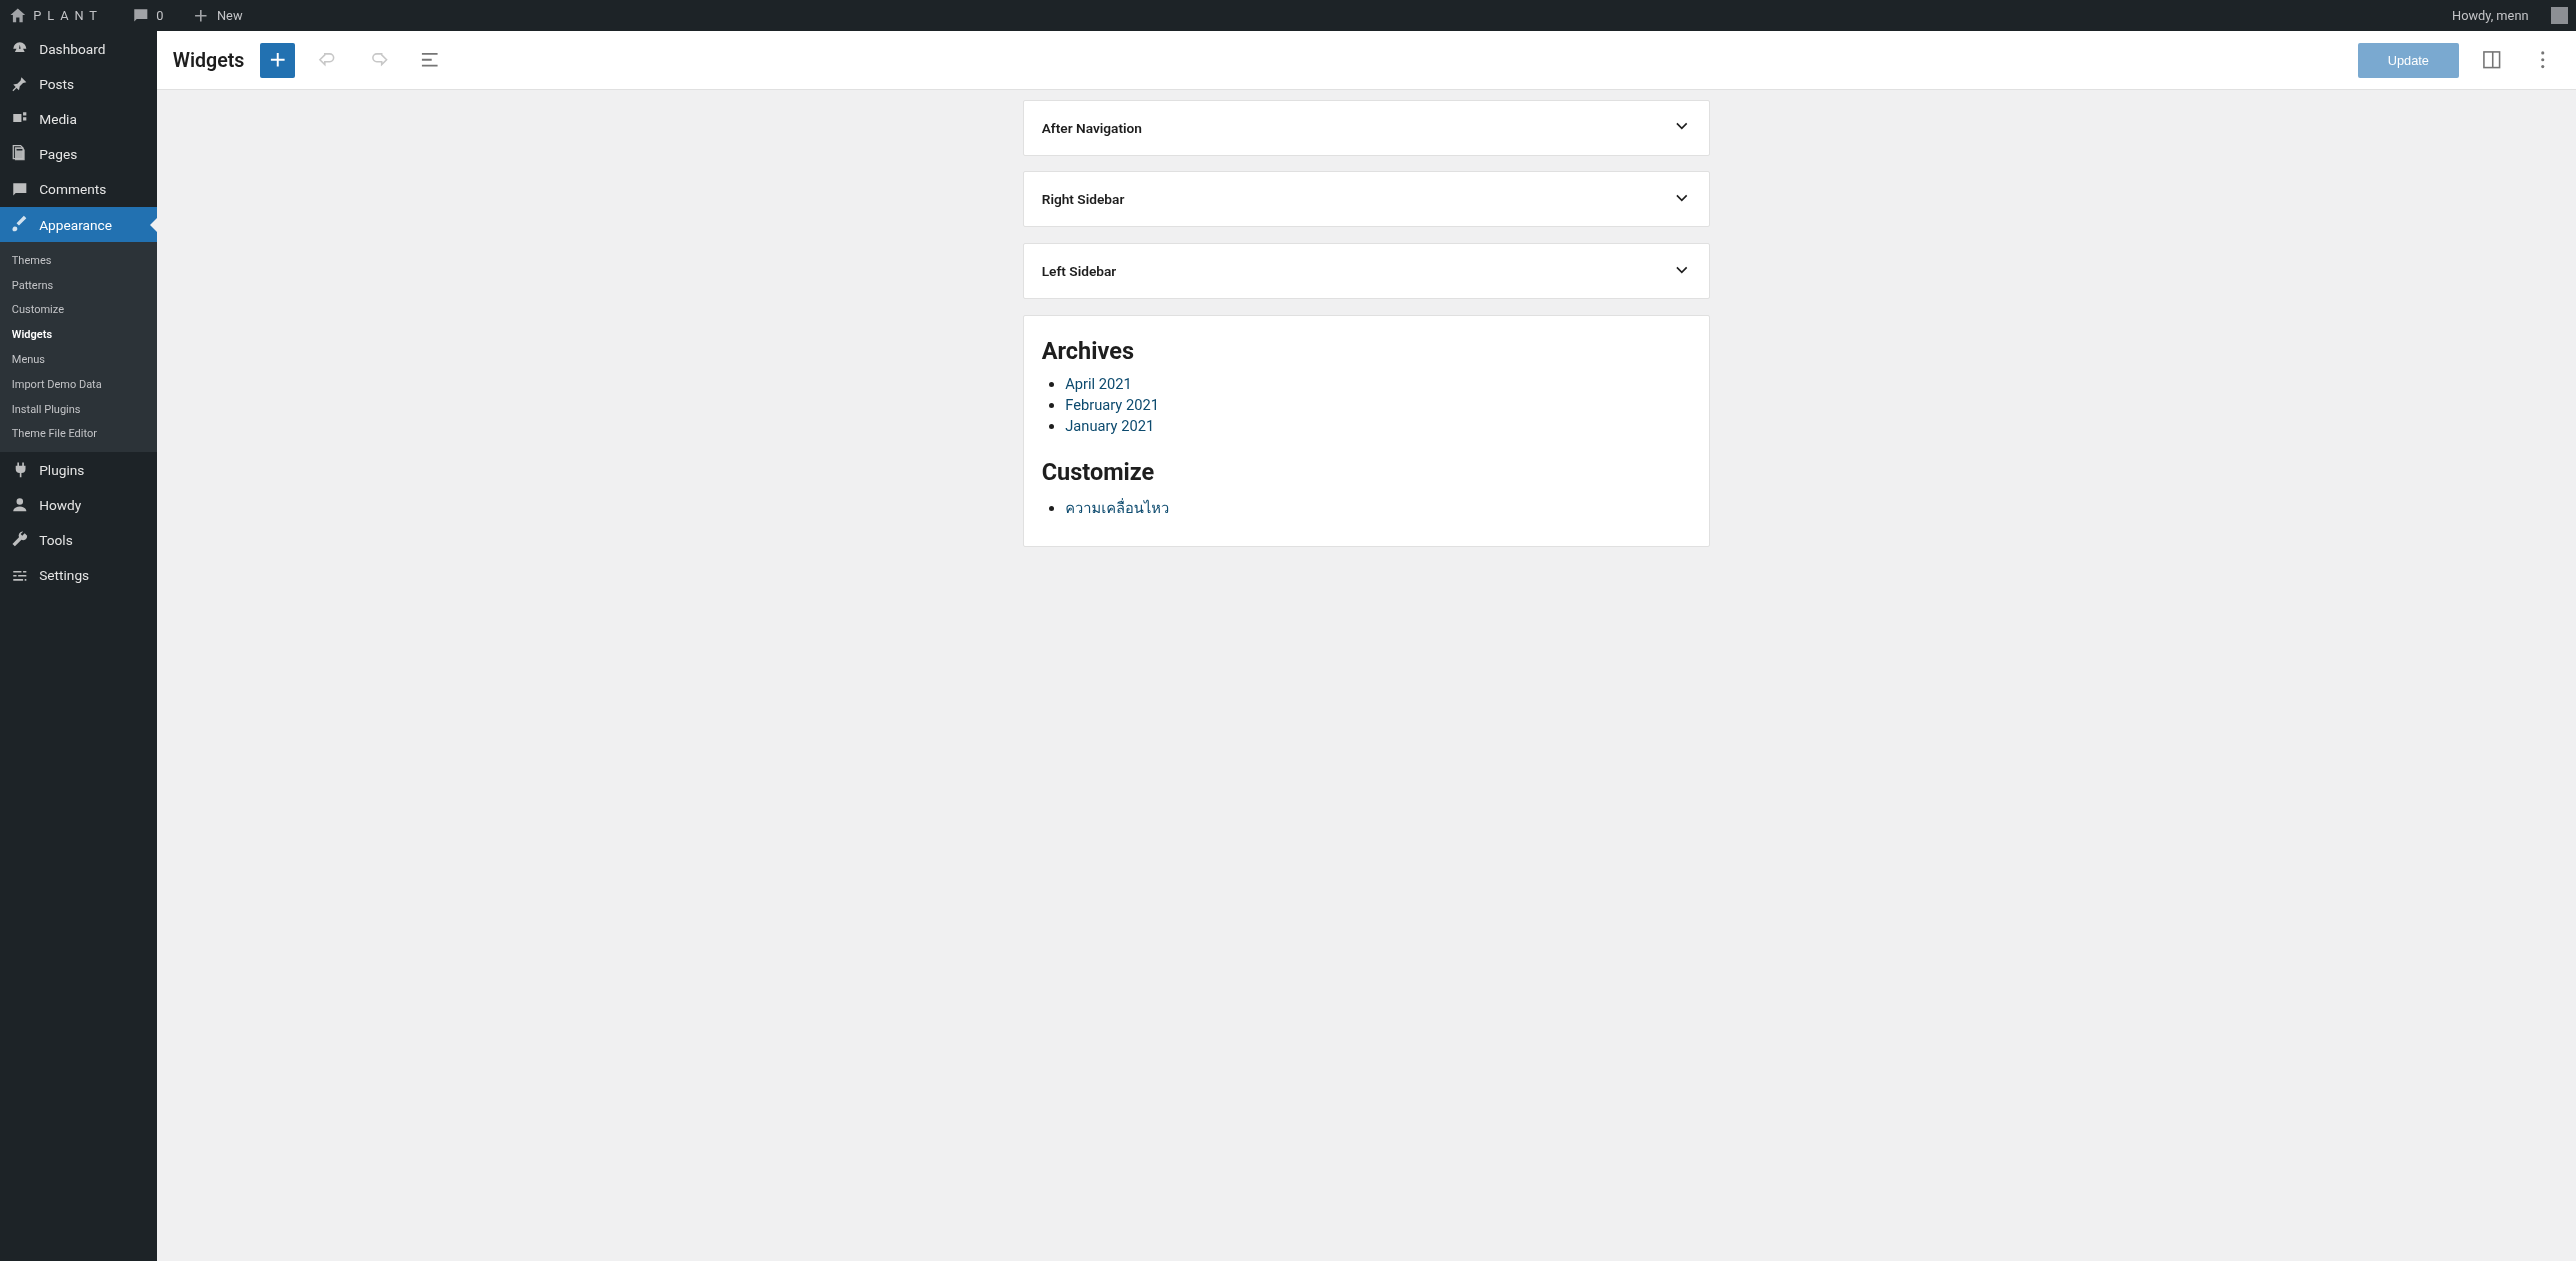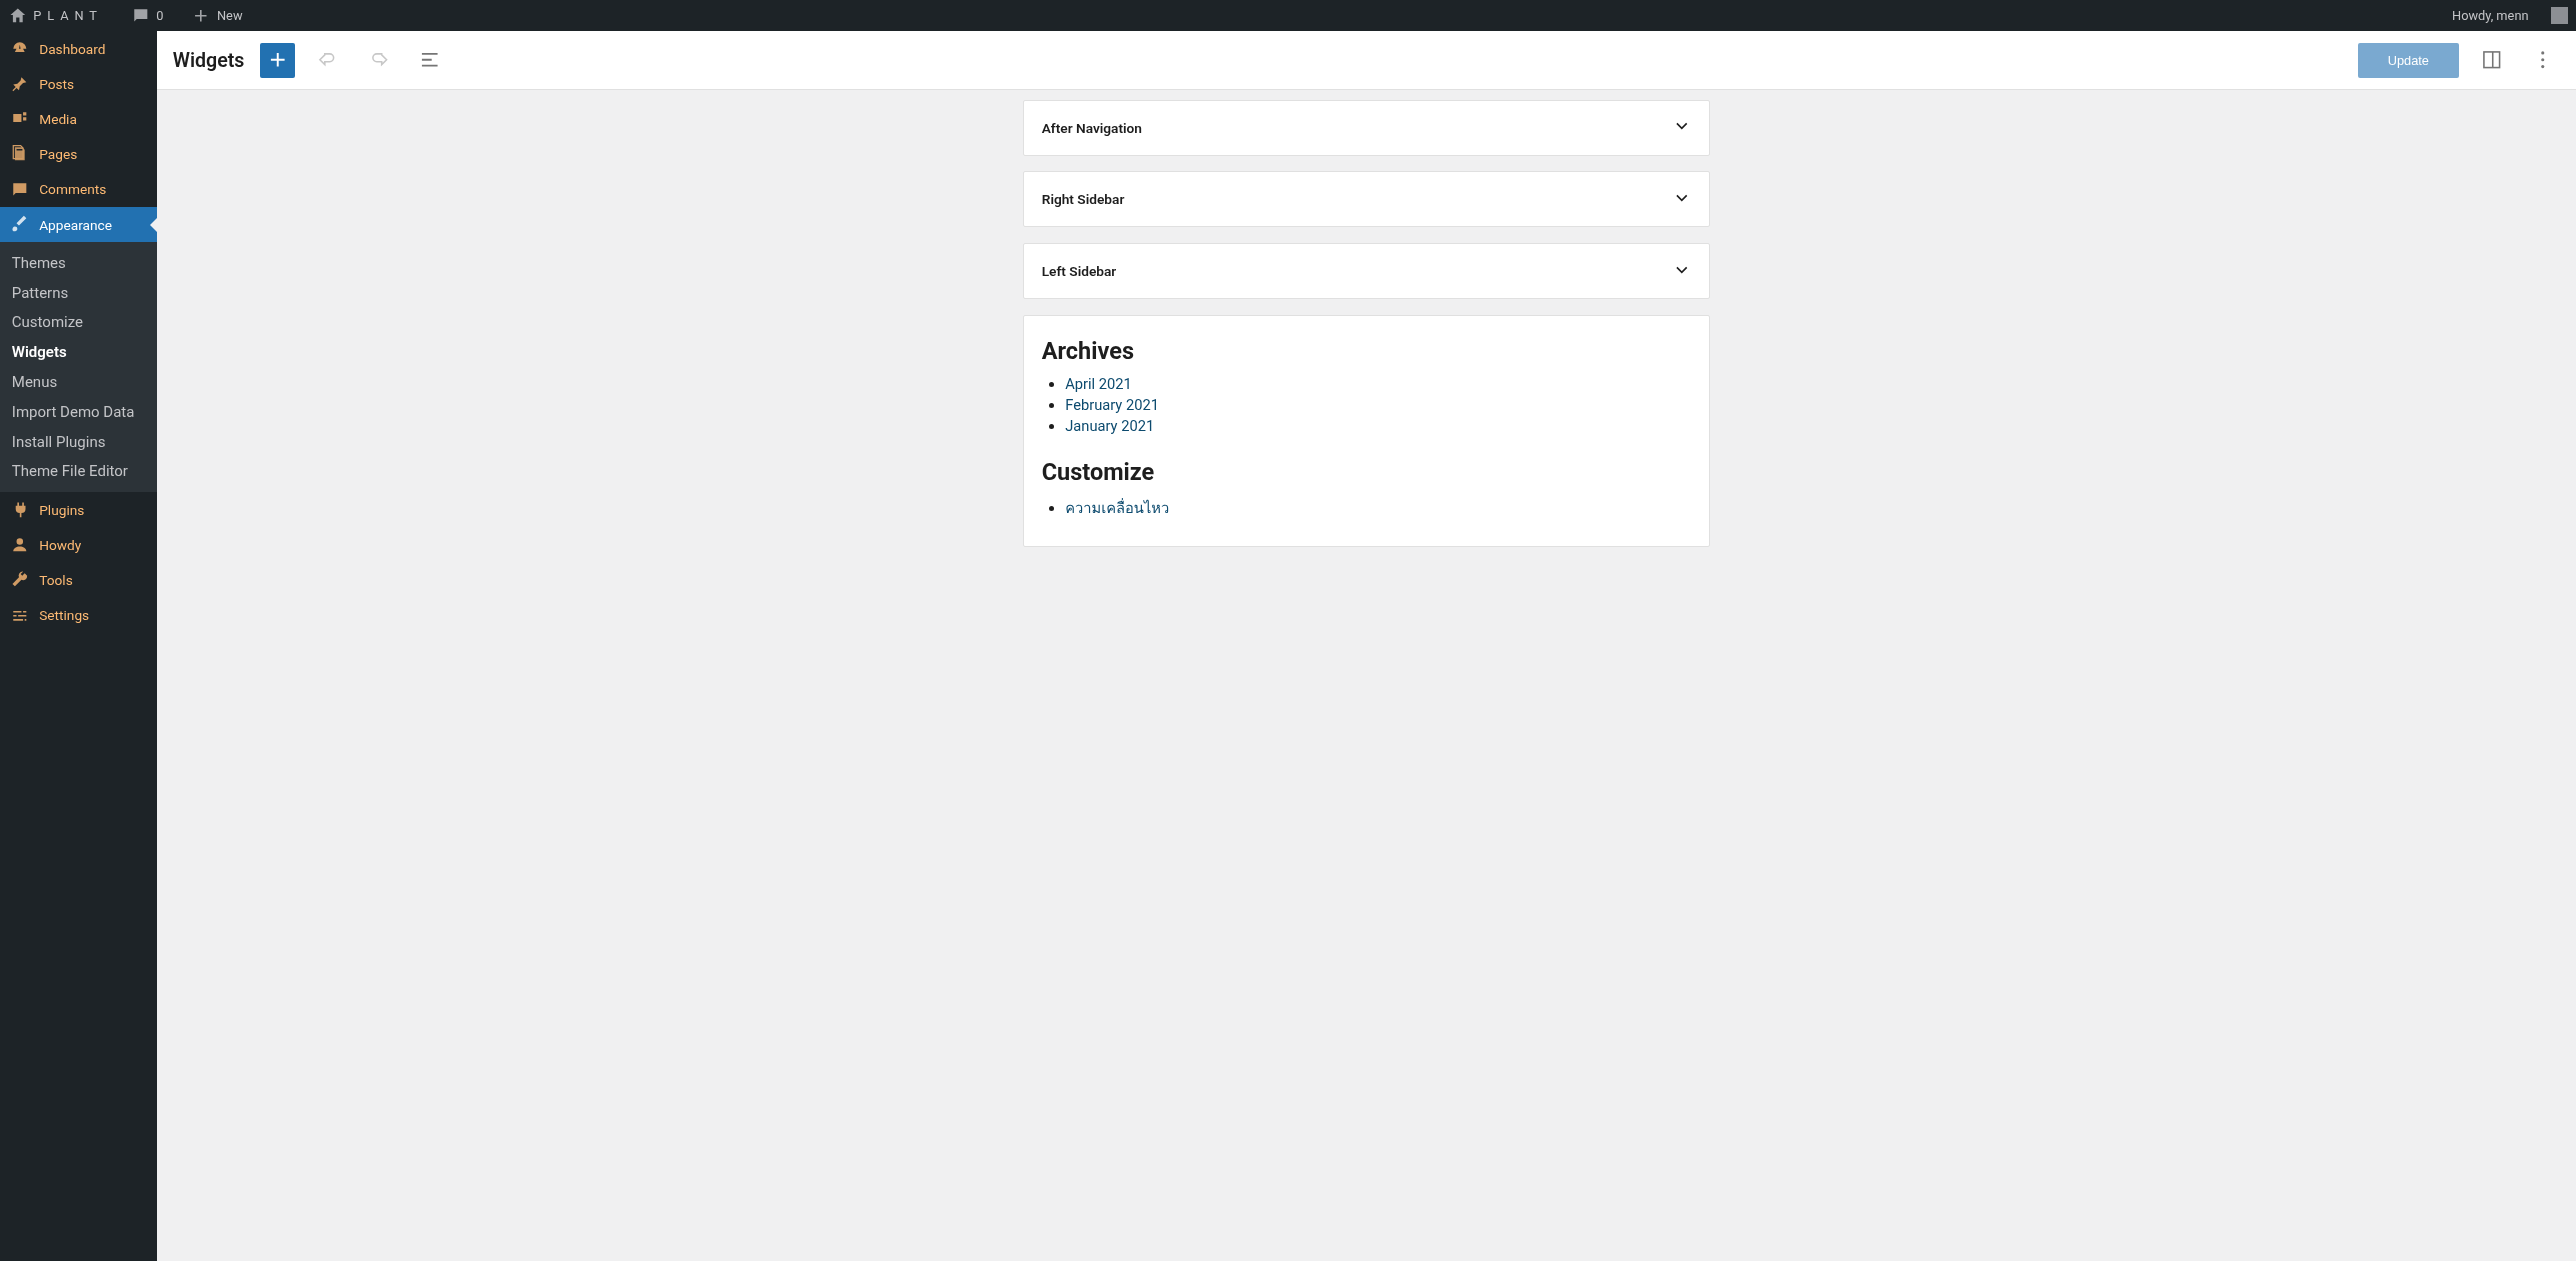--- a/index.html
+++ b/index.html
@@ -9,26 +9,26 @@
 .admin-bar { height: 31px; background: #1d2327; color: #c3c4c7; display: flex; align-items: center; padding: 0 7.8px; font-size: 12.8px; }
 .admin-bar-left { display: flex; align-items: center; gap: 28px; }
 .admin-bar-item { display: flex; align-items: center; gap: 5.9px; cursor: pointer; color: #c3c4c7; }
 .admin-bar-right { margin-left: auto; display: flex; align-items: center; gap: 22px; cursor: pointer; }
 .admin-bar .site-name { letter-spacing: 5.9px; font-weight: 400; }
 .avatar-sm { width: 17.7px; height: 17.7px; background: #8c8f94; display: inline-block; }
 
 
 .wrap { display: flex; height: calc(100vh - 31px); }
 .sidebar { width: 157px; background: #1d2327; color: #f0f0f1; display: flex; flex-direction: column; font-size: 13.7px; }
-.menu-item { display: flex; align-items: center; gap: 9.8px; padding: 7.8px 9.8px; cursor: pointer; color: #fdba74; min-height: 33px; }
+.menu-item { display: flex; align-items: center; gap: 9.8px; padding: 7.8px 9.8px; cursor: pointer; color: #e5e5e5; min-height: 33px; }
 .menu-item.current { background: #2271b1; color: #fff; position: relative; }
 .menu-item.current::after { content: ""; position: absolute; right: 0; top: 50%; transform: translateY(-50%); border: 7.8px solid transparent; border-right-color: #f0f0f1; }
 .menu-icon { width: 19.6px; height: 19.6px; display: flex; align-items: center; justify-content: center; opacity: .8; }
 .submenu { background: #2c3338; padding: 5.9px 0; }
-.submenu-item { padding: 5.9px 11.8px; cursor: pointer; color: #c3c4c7; font-size: 15px; }
+.submenu-item { padding: 5.9px 11.8px; cursor: pointer; color: #c3c4c7; font-size: 11px; }
 .submenu-item.active { color: #fff; font-weight: 600; }
 
 
 .content { flex: 1; display: flex; flex-direction: column; background: #f0f0f1; }
 .editor-header { height: 59px; background: #fff; border-bottom: 1px solid #e0e0e0; display: flex; align-items: center; padding: 0 15.7px; gap: 15.7px; }
 .header-title { font-size: 19.6px; font-weight: 600; }
 .btn { display: inline-flex; align-items: center; justify-content: center; border: none; cursor: pointer; border-radius: 2px; }
 .btn-plus { width: 35px; height: 35px; background: #2271b1; color: #fff; font-size: 21.6px; }
 .btn-ghost { width: 35px; height: 35px; background: transparent; color: #757575; }
 .btn-ghost:disabled { opacity: .4; cursor: default; }

